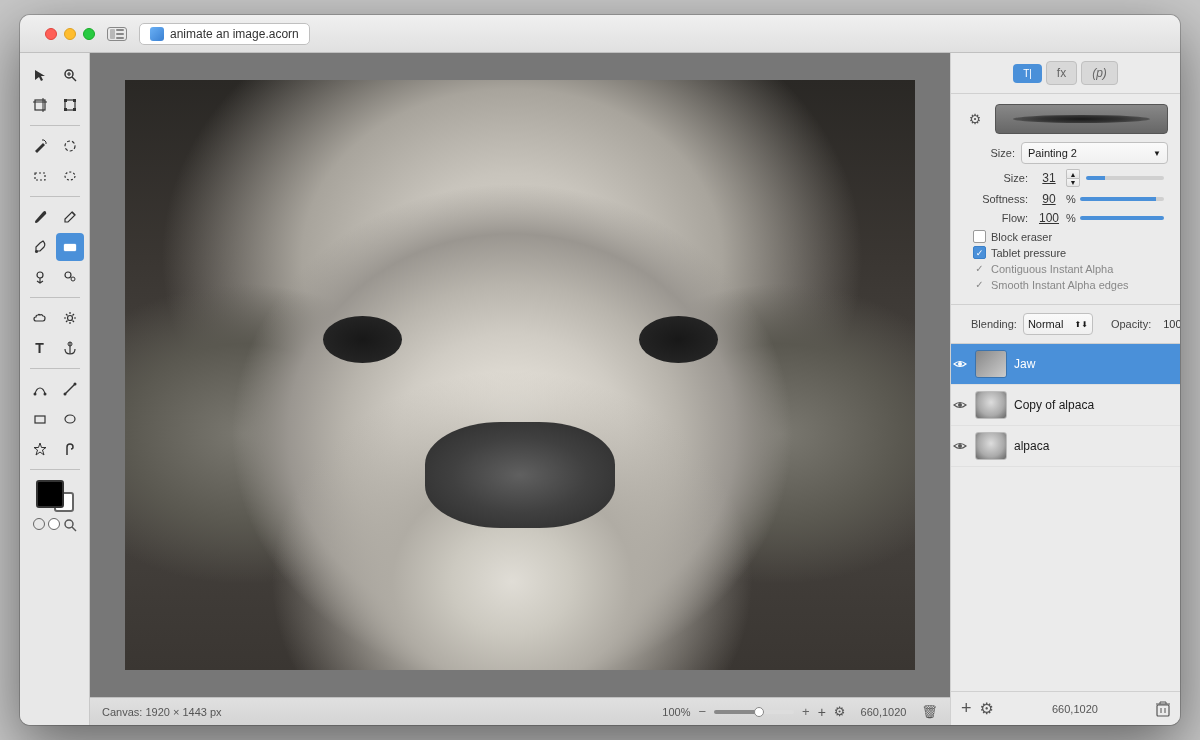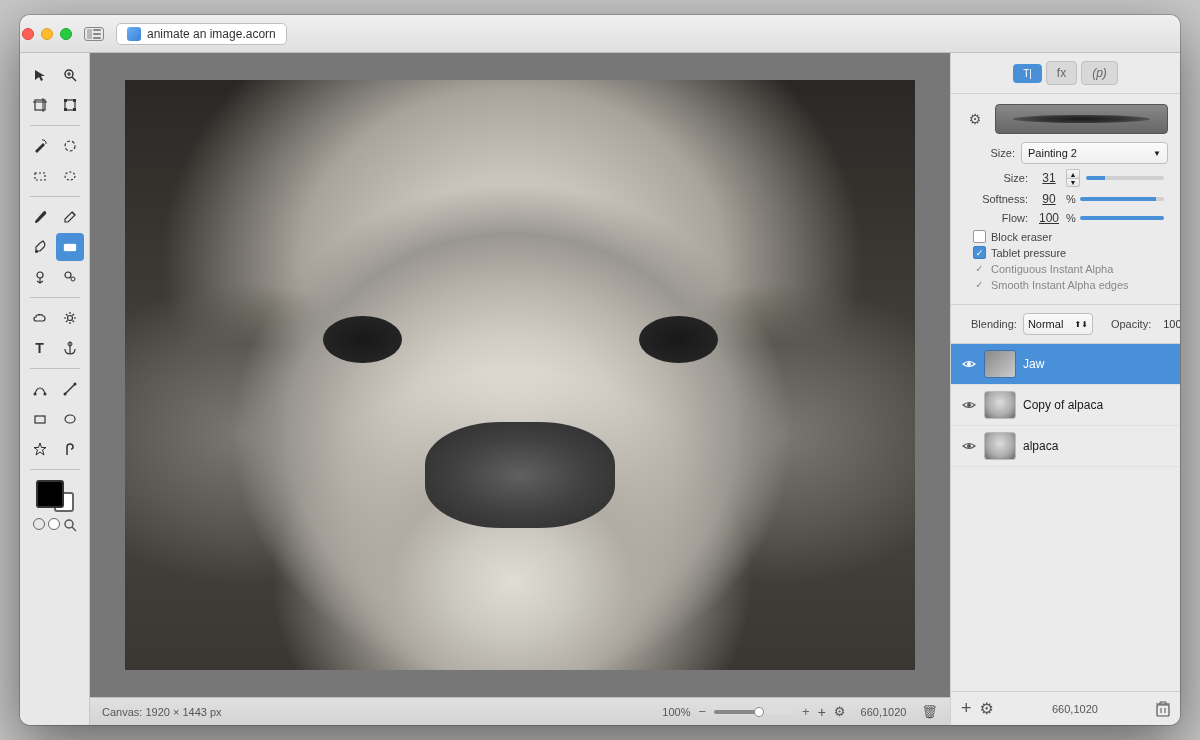--- a/index.html
+++ b/index.html
@@ -23,21 +23,21 @@
       flex-direction: column;
       overflow: hidden;
     }
     
     .titlebar {
       height: 38px;
       background: linear-gradient(to bottom, #f0f0f0, #e0e0e0);
       border-bottom: 1px solid #c0c0c0;
       display: flex;
       align-items: center;
-      padding: 0 2px;
+      padding: 0 25px;
       flex-shrink: 0;
     }
     .traffic-lights {
       display: flex;
       gap: 7px;
       margin-right: 12px;
     }
     .traffic-light {
       width: 12px;
       height: 12px;
@@ -410,21 +410,21 @@
     }
     .opacity-value { font-size: 11px; color: #333; font-weight: 500; }
     
     .layers-list {
       flex: 1;
       overflow-y: auto;
     }
     .layer-item {
       display: flex;
       align-items: center;
-      padding: 6px 10px;
+      padding: 6px 1px;
       gap: 7px;
       cursor: pointer;
       border-bottom: 1px solid #e0e0e0;
     }
     .layer-item.active {
       background: #4a90d9;
       color: white;
     }
     .layer-eye {
       width: 16px; height: 16px;

